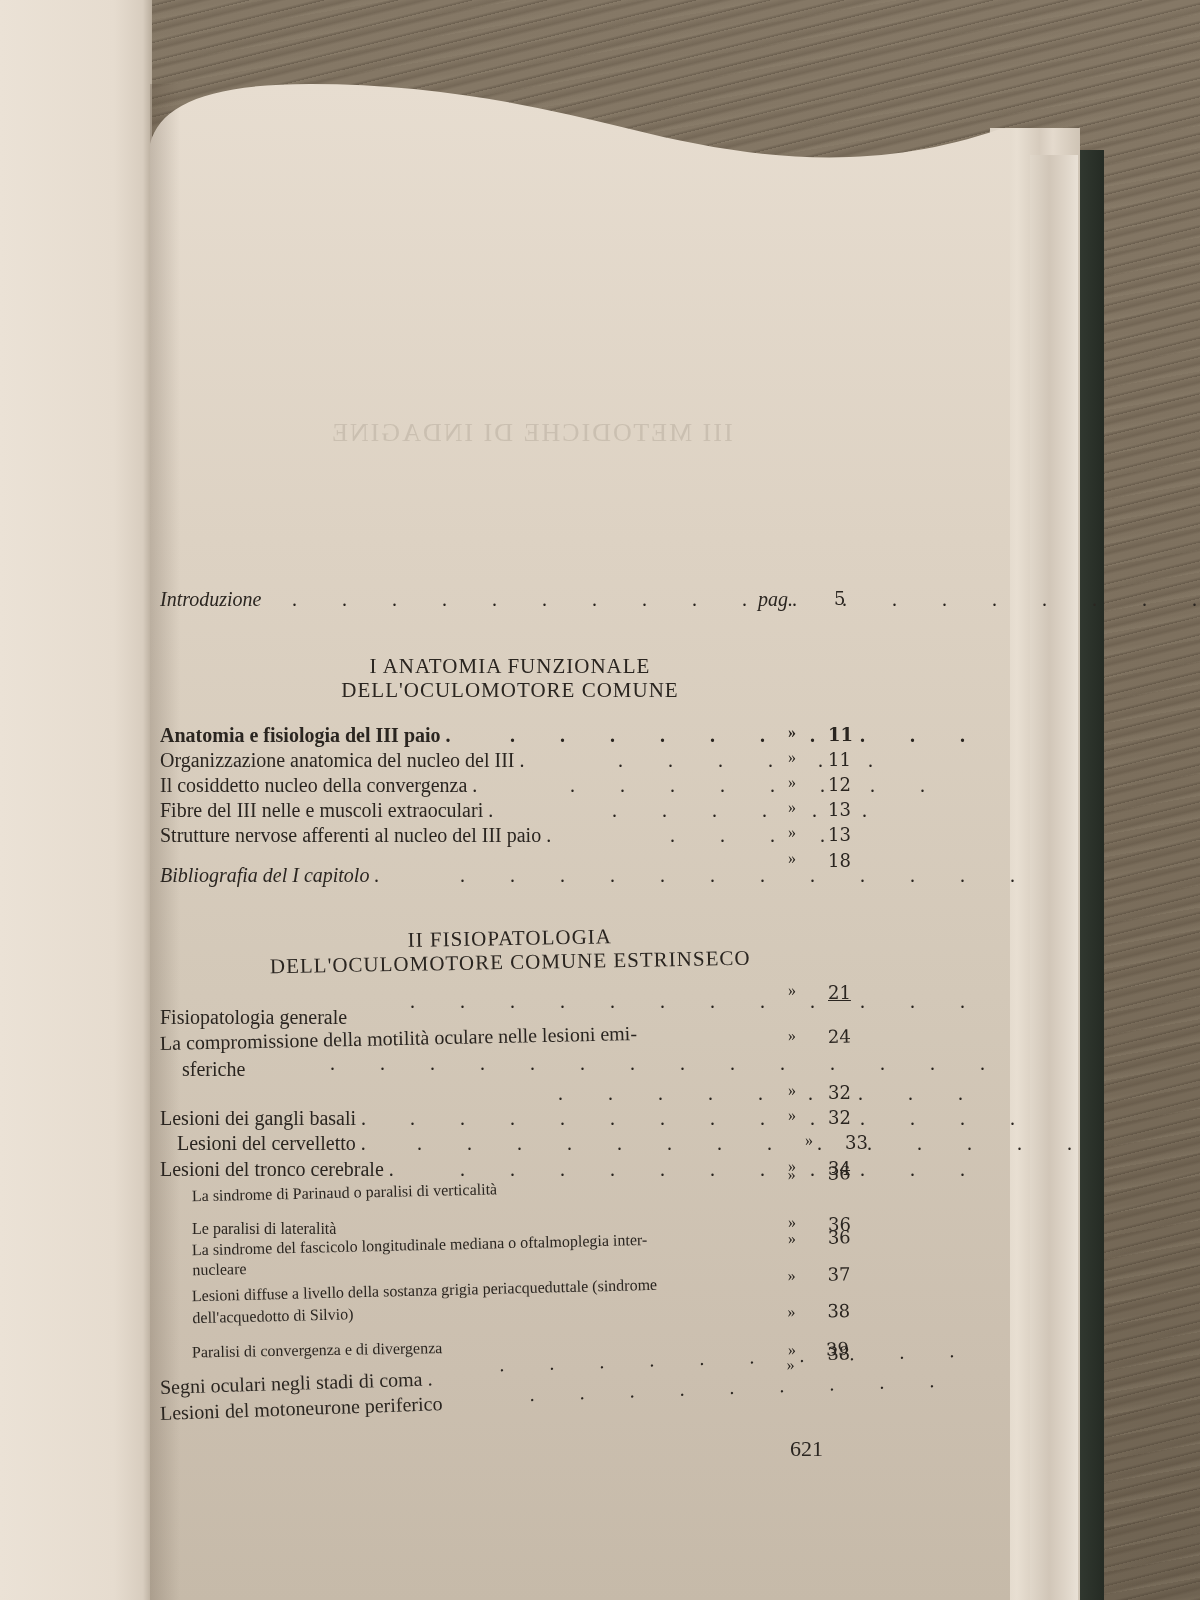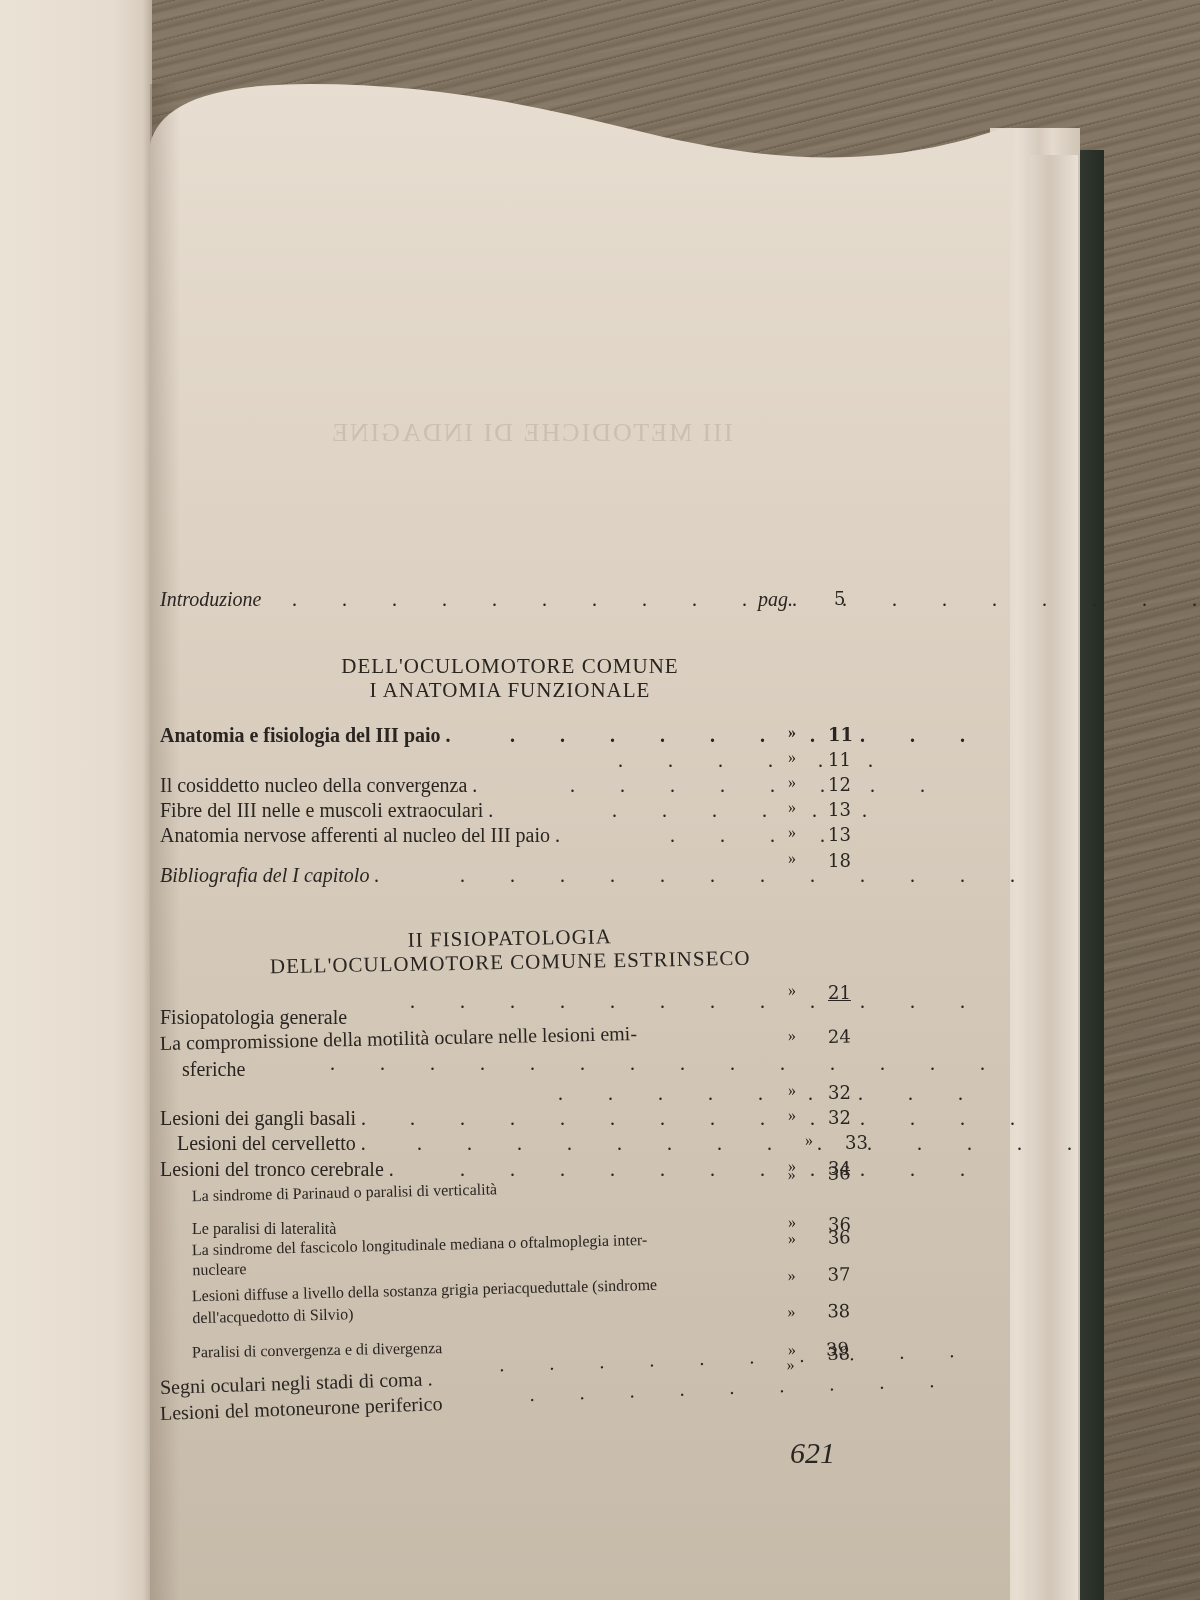--- a/index.html
+++ b/index.html
@@ -56,21 +56,21 @@
     .row .title { position: absolute; left: 0; white-space: nowrap; }
     .row .leader { position: absolute; letter-spacing: 20px; white-space: nowrap; color: #2a2520; }
     .row .mark { position: absolute; left: 628px; font-size: 16px; }
     .row .num { position: absolute; left: 668px; width: 30px; text-align: left; font-family: "DejaVu Serif", serif; font-size: 18px; }
     .italic { font-style: italic; }
     .heading {
       position: absolute; left: 0; width: 700px; text-align: center;
       font-size: 21px; letter-spacing: 1px; line-height: 24px; color: #2a2520;
     }
     .sub { font-size: 16px; }
-    .folio { position: absolute; left: 790px; top: 1436px; font-size: 30px; font-style: italic; color: #2a2520; }
+    .folio { position: absolute; left: 790px; top: 1436px; font-size: 22px; color: #2a2520; }
   </style>
 </head>
 <body>
 
 <div class="wood"></div>
 <div class="left-page"></div>
 <div class="cover"></div>
 <div class="page-stack"></div>
 <div class="page-stack2"></div>
 
@@ -82,49 +82,50 @@
 <div class="toc">
 
   <div class="row" style="top:0px;">
     <span class="title italic">Introduzione</span>
     <span class="leader" style="left:132px;">. . . . . . . . . . . . . . . . . . .</span>
     <span class="italic" style="position:absolute; left:598px;">pag.</span>
     <span class="num" style="left:674px;">5</span>
   </div>
 
   <div class="heading" style="top:66px;">
+    <div>I   ANATOMIA FUNZIONALE</div>
     <div>DELL'OCULOMOTORE COMUNE</div>
-    <div>I   ANATOMIA FUNZIONALE</div>
   </div>
 
   <div class="row" style="top:136px;font-weight:bold;">
     <span class="title">Anatomia e fisiologia del III paio .</span>
     <span class="leader" style="left:350px;">. . . . . . . . . .</span>
     <span class="mark">»</span>
     <span class="num">11</span>
   </div>
   <div class="row" style="top:161px;">
+    <span class="title">Organizzazione anatomica del nucleo del III .</span>
     <span class="leader" style="left:458px;">. . . . . .</span>
     <span class="mark">»</span>
     <span class="num">11</span>
   </div>
   <div class="row" style="top:186px;">
     <span class="title">Il cosiddetto nucleo della convergenza .</span>
     <span class="leader" style="left:410px;">. . . . . . . .</span>
     <span class="mark">»</span>
     <span class="num">12</span>
   </div>
   <div class="row" style="top:211px;">
     <span class="title">Fibre del III nelle e muscoli extraoculari .</span>
     <span class="leader" style="left:452px;">. . . . . .</span>
     <span class="mark">»</span>
     <span class="num">13</span>
   </div>
   <div class="row" style="top:236px;">
-    <span class="title">Anatomia nervose afferenti al nucleo del III paio .</span>
+    <span class="title">Strutture nervose afferenti al nucleo del III paio .</span>
     <span class="leader" style="left:510px;">. . . .</span>
     <span class="mark">»</span>
     <span class="num">13</span>
   </div>
 
   <div class="row" style="top:276px;">
     <span class="title italic">Bibliografia del I capitolo .</span>
     <span class="leader" style="left:300px;">. . . . . . . . . . . .</span>
     <span class="mark" style="top:-14px;">»</span>
     <span class="num" style="top:-14px;">18</span>

